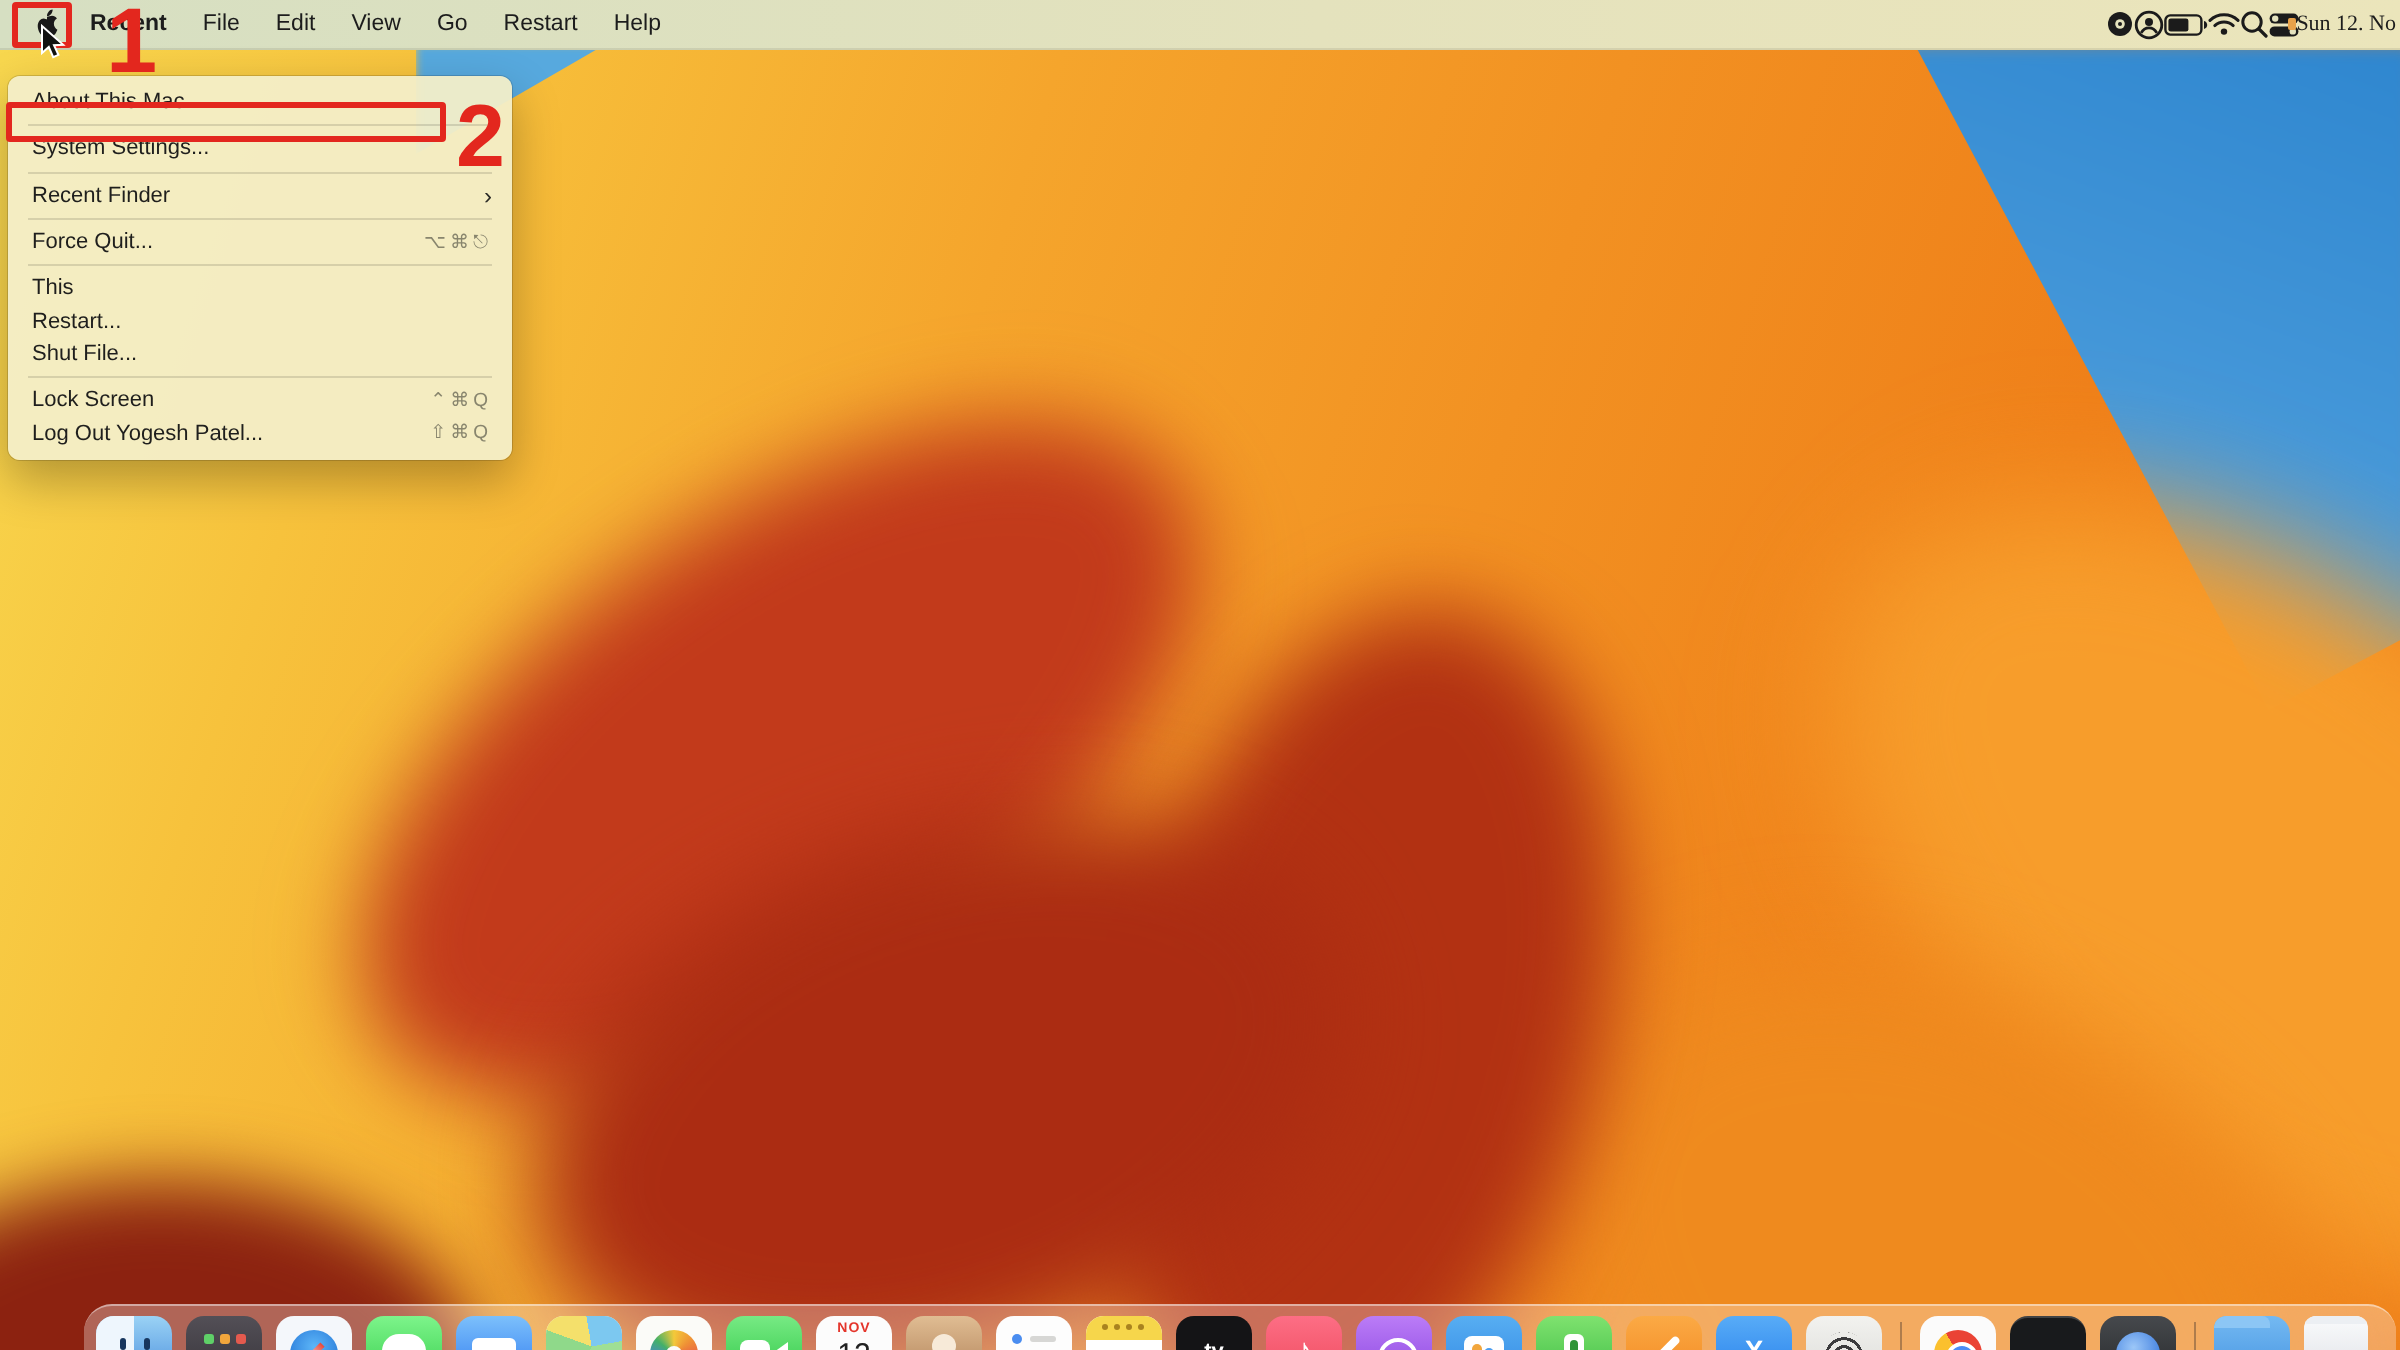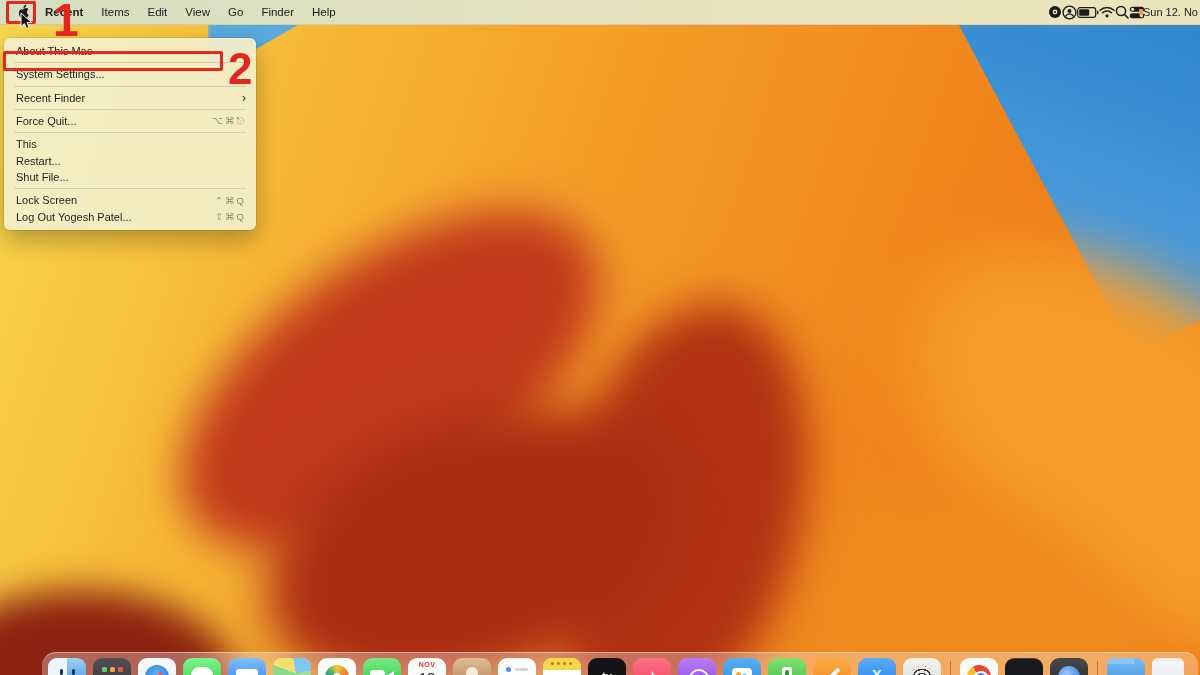--- a/index.html
+++ b/index.html
@@ -28,21 +28,21 @@
   #maroon{left:-80px;top:590px;width:320px;height:200px;background:#8c2210;filter:blur(18px);}
   
   .menubar{position:absolute;top:0;left:0;right:0;height:25px;z-index:5;
     display:flex;align-items:center;font-size:11.5px;color:#1c1c1c;
     background:linear-gradient(90deg,#d6dfc2,#e4e2bd 55%,#ebe5bb);
     border-bottom:1px solid rgba(0,0,0,0.08);}
   .mb-left{display:flex;align-items:center;padding-left:10px;}
   .apple-btn{width:26px;display:flex;justify-content:center;align-items:center;}
   .mb-item{padding:0 9px;white-space:nowrap;}
   .mb-item.bold{font-weight:700;}
-  .mb-right{margin-left:auto;display:flex;align-items:center;padding-right:2px;}
+  .mb-right{margin-left:auto;display:flex;align-items:center;padding-right:2px;font-family:Liberation Serif, serif;}
   .mb-right svg{display:block;}
   .clock{font-size:11px;white-space:nowrap;}
   .status-dot{width:4px;height:6px;background:#e8a24a;border-radius:1px;margin-left:-6px;}
   
   .apple-menu{position:absolute;left:4px;top:38px;width:252px;z-index:6;
     background:rgba(243,238,200,0.95);border-radius:6px;padding:5px 0;
     box-shadow:0 10px 24px rgba(0,0,0,0.28), 0 0 0 0.5px rgba(0,0,0,0.15);
     font-size:11px;color:#1f1f1d;}
   .mi{display:flex;align-items:center;height:16.3px;padding:0 10px 0 12px;}
   .mi-label{white-space:nowrap;}
@@ -147,21 +147,21 @@
 </div>
 
 <div class="menubar">
   <div class="mb-left">
     <span class="apple-btn">
       <svg width="13" height="16" viewBox="0 0 16 20">
         <path fill="#1a1a1a" d="M11.5 1c.1 1-.3 2-.9 2.7-.6.8-1.6 1.4-2.6 1.3-.1-1 .4-2 1-2.7C9.6 1.6 10.6 1 11.5 1z"></path>
         <path fill="#1a1a1a" d="M8 5.5c1 0 2-.6 3.2-.6 1.1 0 2.3.6 3 1.6-1.2.8-1.9 1.9-1.9 3.4 0 1.7 1 3.1 2.2 3.7-.6 1.7-1.9 3.9-3.4 3.9-1 0-1.4-.6-2.6-.6s-1.7.6-2.7.6c-1.6 0-3.6-3.2-3.6-6.2 0-3 1.9-4.8 3.7-4.8 1 0 1.6.6 2.1.6z"></path>
       </svg>
     </span>
-    <span><span class="mb-item bold">Recent</span><span class="mb-item">Items</span><span class="mb-item">Edit</span><span class="mb-item">View</span><span class="mb-item">Go</span><span class="mb-item">Finder</span><span class="mb-item">Help</span></span>
+    <span><span class="mb-item bold">Recent</span><span class="mb-item">File</span><span class="mb-item">Edit</span><span class="mb-item">View</span><span class="mb-item">Go</span><span class="mb-item">Restart</span><span class="mb-item">Help</span></span>
   </div>
   <div class="mb-right">
     <svg width="14" height="14" viewBox="0 0 14 14">
       <circle cx="7" cy="7" r="6" fill="#1b1b1b"></circle>
         <circle cx="7" cy="7" r="2.4" fill="#e4e2bd"></circle>
         <circle cx="7" cy="7" r="1" fill="#1b1b1b"></circle>
     </svg>
     <svg width="15" height="15" viewBox="0 0 15 15">
       <circle cx="7.5" cy="7.5" r="6.4" fill="none" stroke="#1b1b1b" stroke-width="1.4"></circle>
       <circle cx="7.5" cy="6" r="2" fill="#1b1b1b"></circle>

